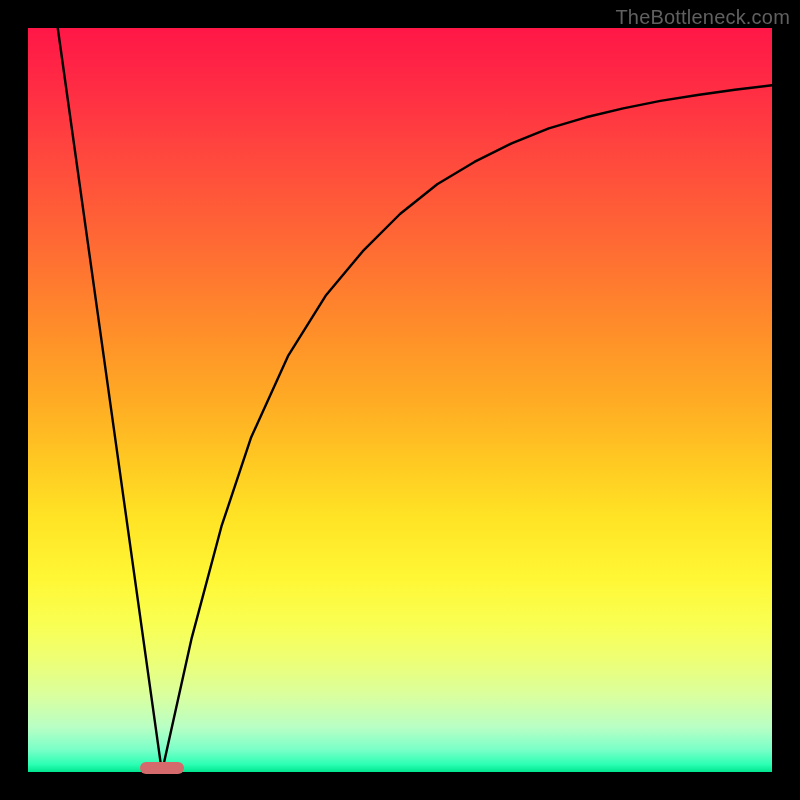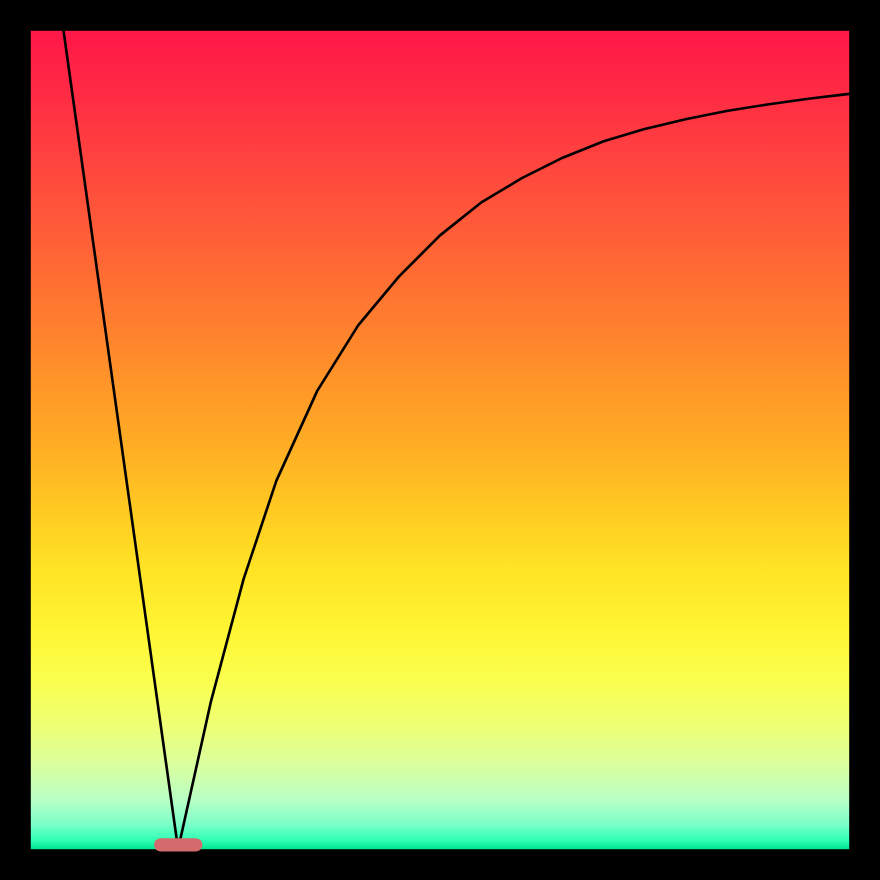--- a/index.html
+++ b/index.html
@@ -63,20 +63,21 @@
     position: absolute;
     height: 12px;
     border-radius: 6px;
     background: #d56a6c;
   }
 </style>
 </head>
 <body>
 
 <div class="frame">
+  <div class="watermark">TheBottleneck.com</div>
 
   <div class="plot-area">
     <svg class="curve" viewBox="0 0 744 744" preserveAspectRatio="none">
       <path d="M 29.76 0.00 L 133.92 744.00 L 133.92 744.00 L 163.68 610.08 L 193.44 498.48 L 223.20 409.20 L 260.40 327.36 L 297.60 267.84 L 334.80 223.20 L 372.00 186.00 L 409.20 156.24 L 446.40 133.92 L 483.60 115.32 L 520.80 100.44 L 558.00 89.28 L 595.20 80.35 L 632.40 72.91 L 669.60 66.96 L 706.80 61.75 L 744.00 57.29 " fill="none" stroke="#000" stroke-width="2.4" stroke-linejoin="round" stroke-linecap="round"></path>
     </svg>
     <div class="marker" style="left: 111.6px; width: 44.64px; bottom: -2px;"></div>
   </div>
 </div>
 
 </body></html>

